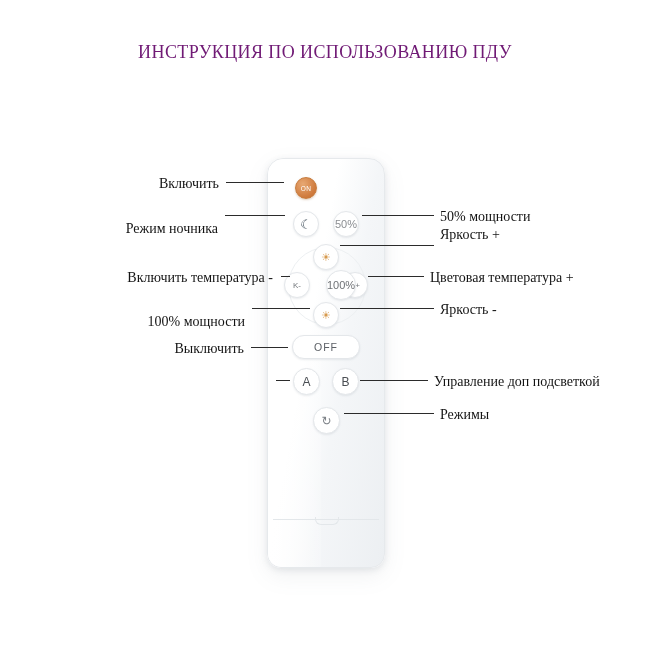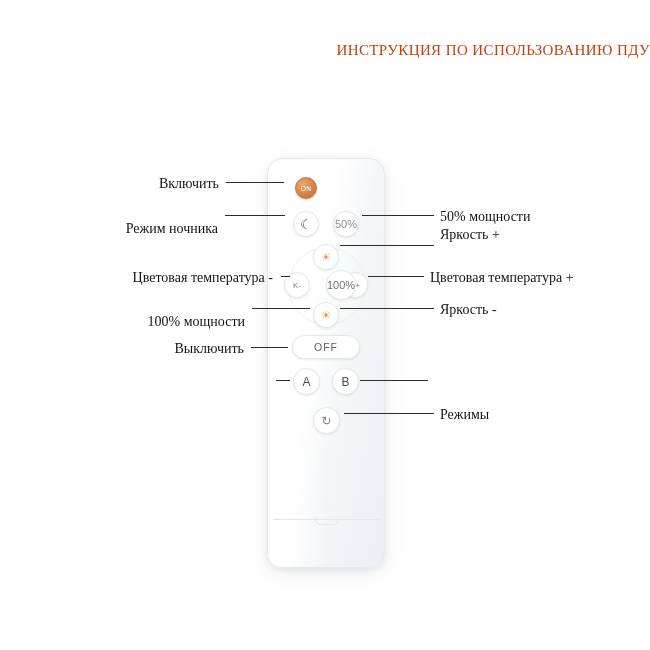--- a/index.html
+++ b/index.html
@@ -18,25 +18,25 @@
     width: 650px;
     height: 650px;
   }
 
   
   .title {
     position: absolute;
     top: 42px;
     left: 0;
     width: 650px;
-    text-align: right;
+    text-align: center;
     font-family: "Liberation Serif", serif;
-    font-size: 15px;
+    font-size: 18px;
     letter-spacing: 0.4px;
-    color: #c2410c;
+    color: #701a75;
     white-space: nowrap;
   }
 
   
   .remote {
     position: absolute;
     left: 267px;
     top: 158px;
     width: 116px;
     height: 408px;
@@ -227,21 +227,21 @@
     <div class="btn round btn-b">B</div>
     <div class="btn round btn-mode">↻</div>
   </div>
 
   <div class="label left" style="right:431px; top:177px;">Включить</div>
   <div class="line" style="left:226px; top:182px; width:58px;"></div>
 
   <div class="label left" style="right:432px; top:222px;">Режим ночника</div>
   <div class="line" style="left:225px; top:215px; width:60px;"></div>
 
-  <div class="label left" style="right:377px; top:271px;">Цветовая температура -</div>
+  <div class="label left" style="right:377px; top:271px;">Включить температура -</div>
   <div class="line" style="left:281px; top:276px; width:9px;"></div>
 
   <div class="label left" style="right:405px; top:303px;margin-top:12px;">100% мощности</div>
   <div class="line" style="left:252px; top:308px; width:58px;"></div>
 
   <div class="label left" style="right:406px; top:342px;">Выключить</div>
   <div class="line" style="left:251px; top:347px; width:37px;"></div>
 
   <div class="line" style="left:276px; top:380px; width:14px;"></div>
 
@@ -250,18 +250,19 @@
 
   <div class="label right" style="left:440px; top:228px;">Яркость +</div>
   <div class="line" style="left:340px; top:245px; width:94px;"></div>
 
   <div class="label right" style="left:430px; top:271px;">Цветовая температура +</div>
   <div class="line" style="left:368px; top:276px; width:56px;"></div>
 
   <div class="label right" style="left:440px; top:303px;">Яркость -</div>
   <div class="line" style="left:340px; top:308px; width:94px;"></div>
 
+  <div class="label right" style="left:434px; top:375px;">Управление доп подсветкой</div>
   <div class="line" style="left:360px; top:380px; width:68px;"></div>
 
   <div class="label right" style="left:440px; top:408px;">Режимы</div>
   <div class="line" style="left:344px; top:413px; width:90px;"></div>
 
 </div>
 
 </body></html>

